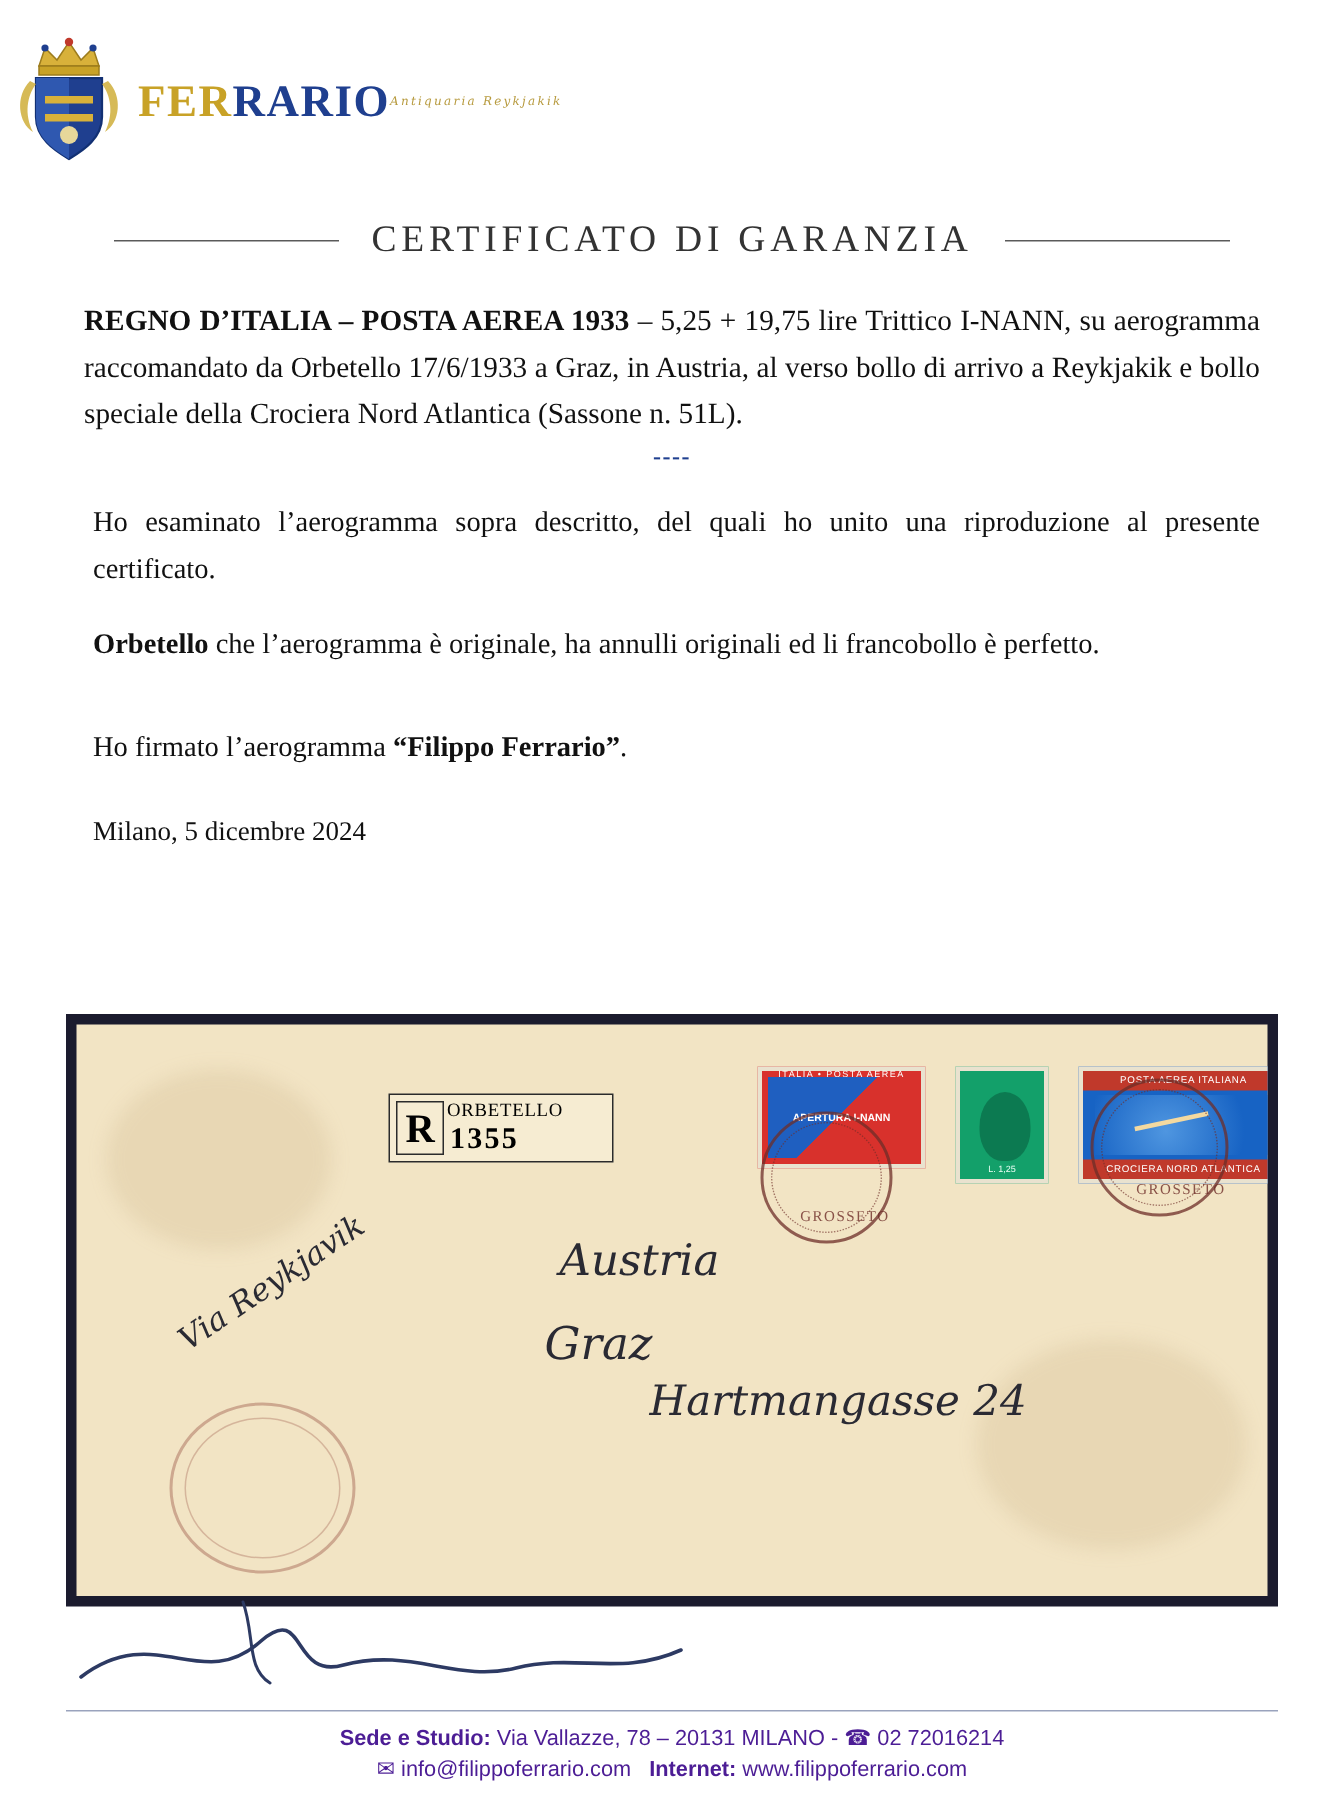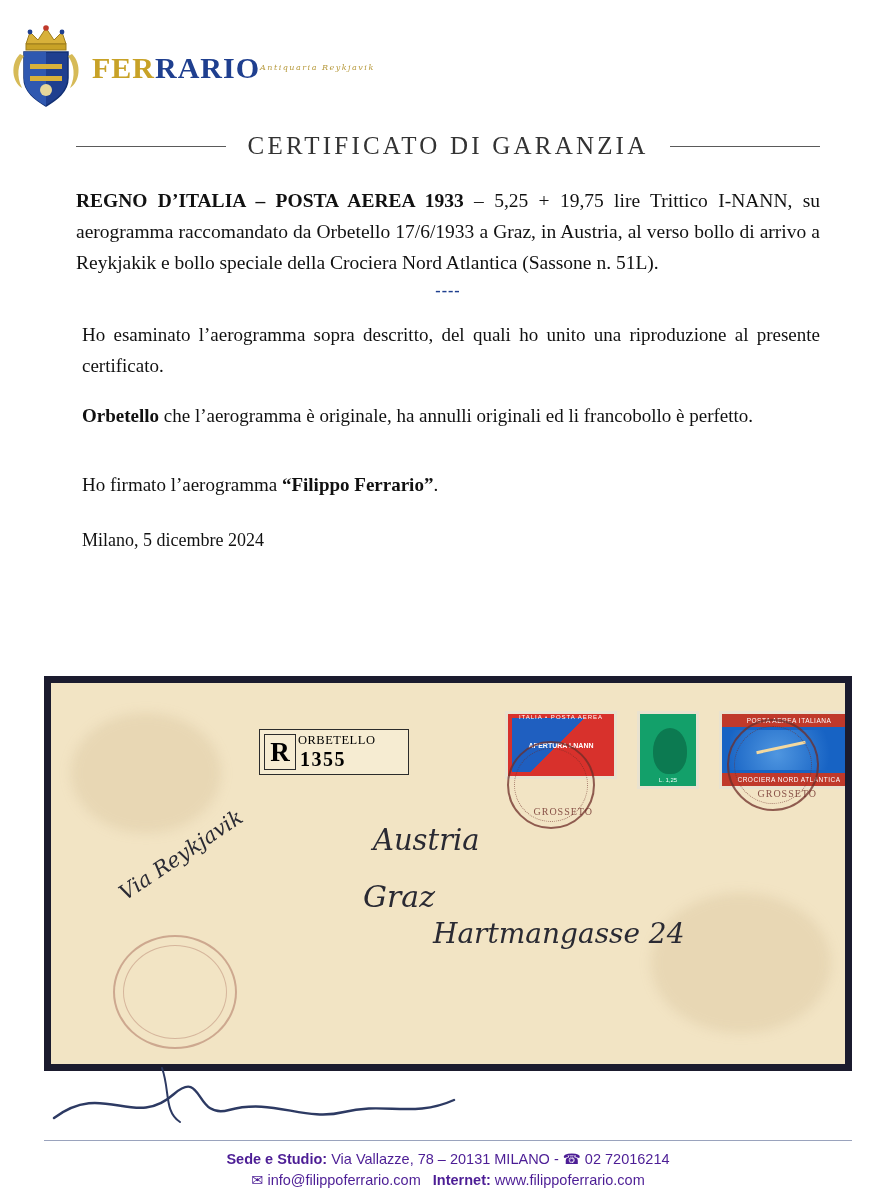--- a/index.html
+++ b/index.html
@@ -44,21 +44,21 @@
   .brand-sub {
     margin-top: 1px;
     font-family: "DejaVu Serif", serif;
     font-style: italic;
     font-size: 8px;
     color: #b79a3e;
     letter-spacing: 1.5px;
   }
   
   .title-row {
-    margin-top: 22px;
+    margin-top: 36px;
     display: flex;
     align-items: center;
     justify-content: center;
     padding: 0 20px;
   }
   .title-rule {
     flex: 1 1 auto;
     height: 1px;
     background: #5a5a5a;
   }
@@ -66,21 +66,21 @@
   .doc-title {
     font-size: 25px;
     letter-spacing: 3.2px;
     color: #333;
     padding: 0 22px;
     white-space: nowrap;
     font-family: "Liberation Serif", serif;
   }
   
   .body {
-    padding: 0 76px;
+    padding: 0 56px;
     color: #111;
   }
   .lot-desc {
     margin-top: 26px;
     font-size: 19.5px;
     line-height: 1.58;
     text-align: justify;
   }
   .lot-desc .bold { font-weight: bold; }
   .divider-dashes {
@@ -321,21 +321,21 @@
         <path d="M30 52 h32 v5 h-32 z" fill="#d8b13a"></path>
         <circle cx="46" cy="66" r="6" fill="#e7d79a"></circle>
 
         <path d="M20 30 C10 40 12 58 22 64 C16 52 18 40 24 32 Z" fill="#cfae3a" opacity="0.85"></path>
         <path d="M72 30 C82 40 80 58 70 64 C76 52 74 40 68 32 Z" fill="#cfae3a" opacity="0.85"></path>
       </svg>
     </div>
     <div class="brand">
       <span class="gold">FER</span><span class="blue">RARIO</span>
     </div>
-    <div class="brand-sub">Antiquaria Reykjavik</div>
+    <div class="brand-sub">Antiquaria Reykjakik</div>
   </div>
 
   <div class="title-row">
     <div class="title-rule short"></div>
     <div class="doc-title">CERTIFICATO DI GARANZIA</div>
     <div class="title-rule short"></div>
   </div>
 
   <div class="body">
     <div class="lot-desc">

